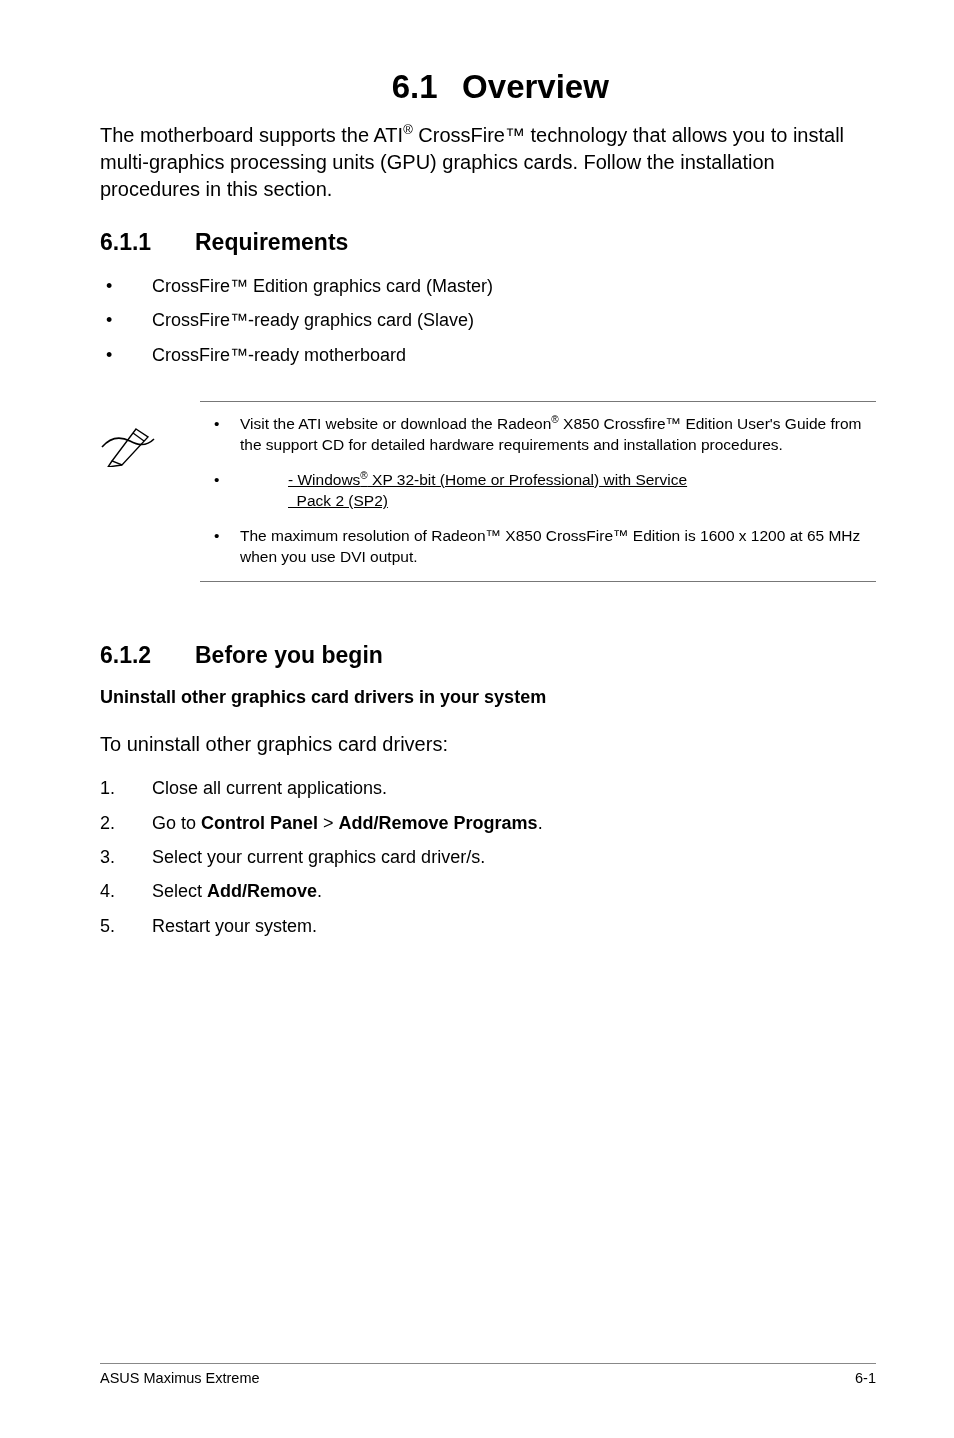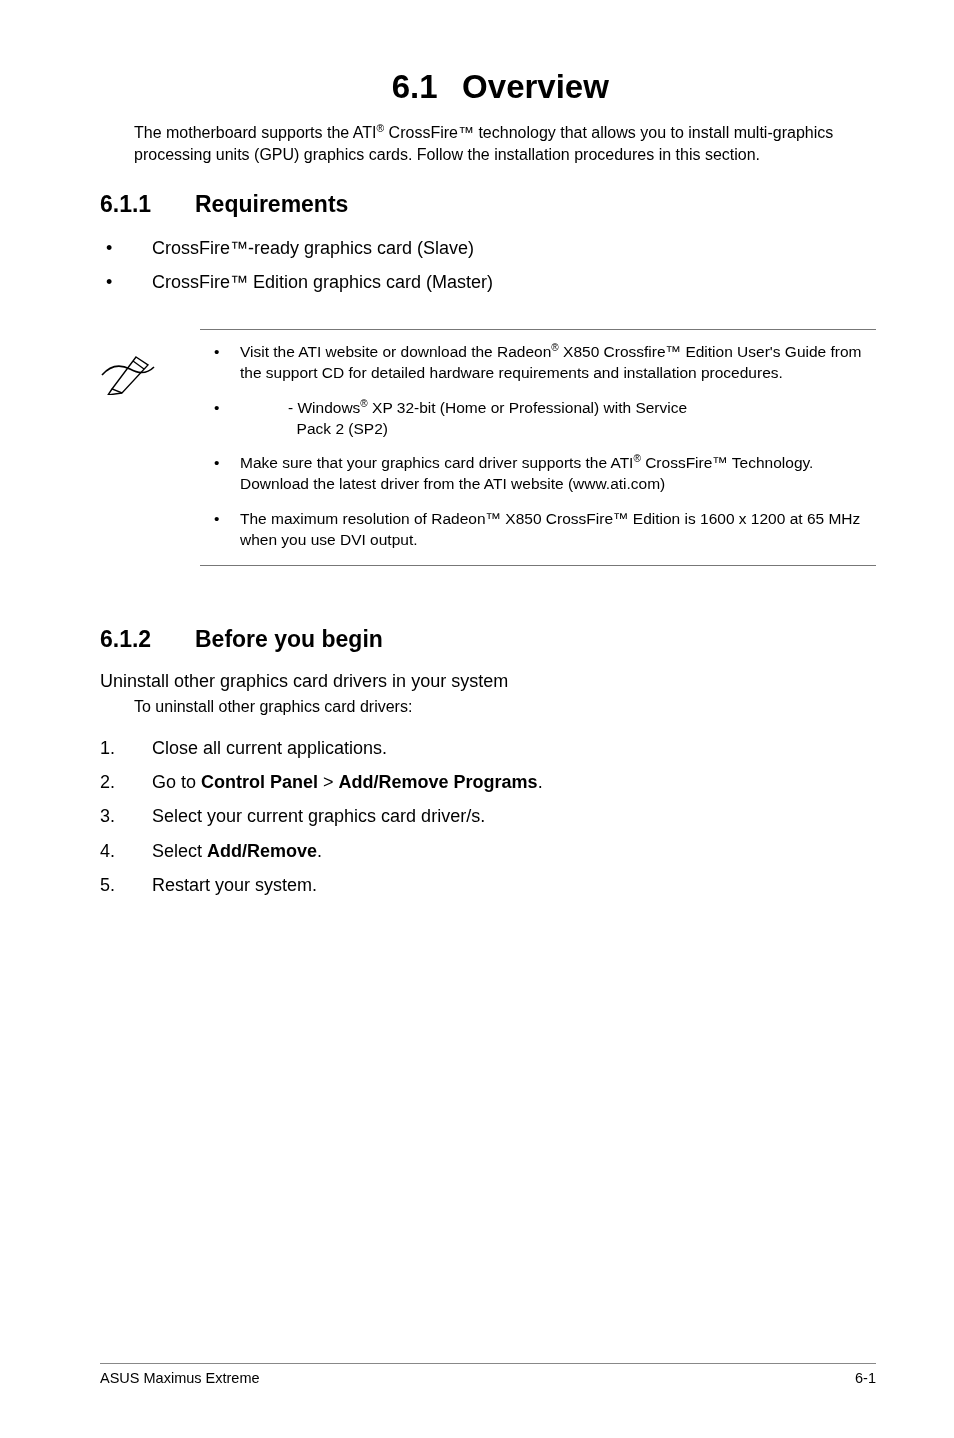--- a/index.html
+++ b/index.html
@@ -21,24 +21,23 @@
       font-weight: bold;
       font-family: Arial, Helvetica, sans-serif;
       margin-bottom: 16px;
       text-align: center;
     }
     .h1 .num {
       display: inline-block;
       width: 95px;
     }
     .body-p {
-      font-size: 16px;
+      font-size: 20px;
       line-height: 1.35;
       margin-bottom: 26px;
-      margin-left: 34px;
     }
     .h2 {
       font-size: 23px;
       font-weight: bold;
       margin-bottom: 18px;
     }
     .h2 .num2 {
       display: inline-block;
       width: 95px;
     }
@@ -103,31 +102,32 @@
     }
     .note-content > ul > li::before {
       content: "•";
       position: absolute;
       left: 14px;
       top: 0;
     }
     .sub-list {
       margin-top: 4px;
       margin-left: 48px;
+      text-decoration: underline;
     }
     .sub-list div {
       font-size: 15.5px;
       line-height: 1.35;
       text-indent: -10px;
       padding-left: 10px;
     }
     .h3 {
       font-size: 18px;
-      font-weight: normal;
-      margin-bottom: 4px;
+      font-weight: bold;
+      margin-bottom: 23px;
     }
     ol.num-list {
       list-style: none;
       padding: 0;
       counter-reset: item;
     }
     ol.num-list > li {
       font-size: 18px;
       line-height: 1.35;
       padding-left: 52px;
@@ -166,22 +166,23 @@
 
 <p class="body-p">
   <span>The motherboard supports the ATI</span><span class="sup">®</span><span> CrossFire™ technology that allows you to install multi-graphics processing units (GPU) graphics cards. Follow the installation procedures in this section.</span>
 </p>
 
 <h2 class="h2">
   <span class="num2">6.1.1</span><span>Requirements</span>
 </h2>
 
 <ul class="main-list">
+  <li>CrossFire™ Edition graphics card (Master)</li>
   <li>CrossFire™-ready graphics card (Slave)</li>
-  <li>CrossFire™ Edition graphics card (Master)</li>
+  <li>CrossFire™-ready motherboard</li>
 </ul>
 
 <div class="note-block">
   <div class="note-icon-col">
     <span class="note-icon">
       <svg viewBox="0 0 56 40">
         <path d="M 2 20 Q 14 6 30 14 Q 44 22 54 12" stroke="#000" stroke-width="1.6" fill="none"></path>
         <path d="M 36 2 L 48 10 L 22 38 L 12 34 Z" stroke="#000" stroke-width="1.4" fill="none"></path>
         <path d="M 12 34 L 8 40 L 22 38" stroke="#000" stroke-width="1.4" fill="none"></path>
         <line x1="33" y1="6" x2="44" y2="14" stroke="#000" stroke-width="1.2"></line>
@@ -194,23 +195,20 @@
         <span>Visit the ATI website or download the Radeon</span><span class="sup">®</span><span> X850 Crossfire™ Edition User's Guide from the support CD for detailed hardware requirements and installation procedures.</span>
       </li>
       <li>
         <div class="sub-list">
           <div>
             <span>- Windows</span><span class="sup">®</span><span> XP 32-bit  (Home or Professional) with Service</span>
           </div>
           <div><span style="white-space:pre">  Pack 2 (SP2)</span></div>
         </div>
       </li>
-      <li>
-        <span>Make sure that your graphics card driver supports the ATI</span><span class="sup">®</span><span> CrossFire™ Technology. Download the latest driver from the ATI website (www.ati.com)</span>
-      </li>
       <li>The maximum resolution of Radeon™ X850 CrossFire™ Edition is 1600 x 1200 at 65 MHz when you use DVI output.</li>
     </ul>
   </div>
 </div>
 
 <div class="spacer-before-612"></div>
 
 <h2 class="h2">
   <span class="num2">6.1.2</span><span>Before you begin</span>
 </h2>

